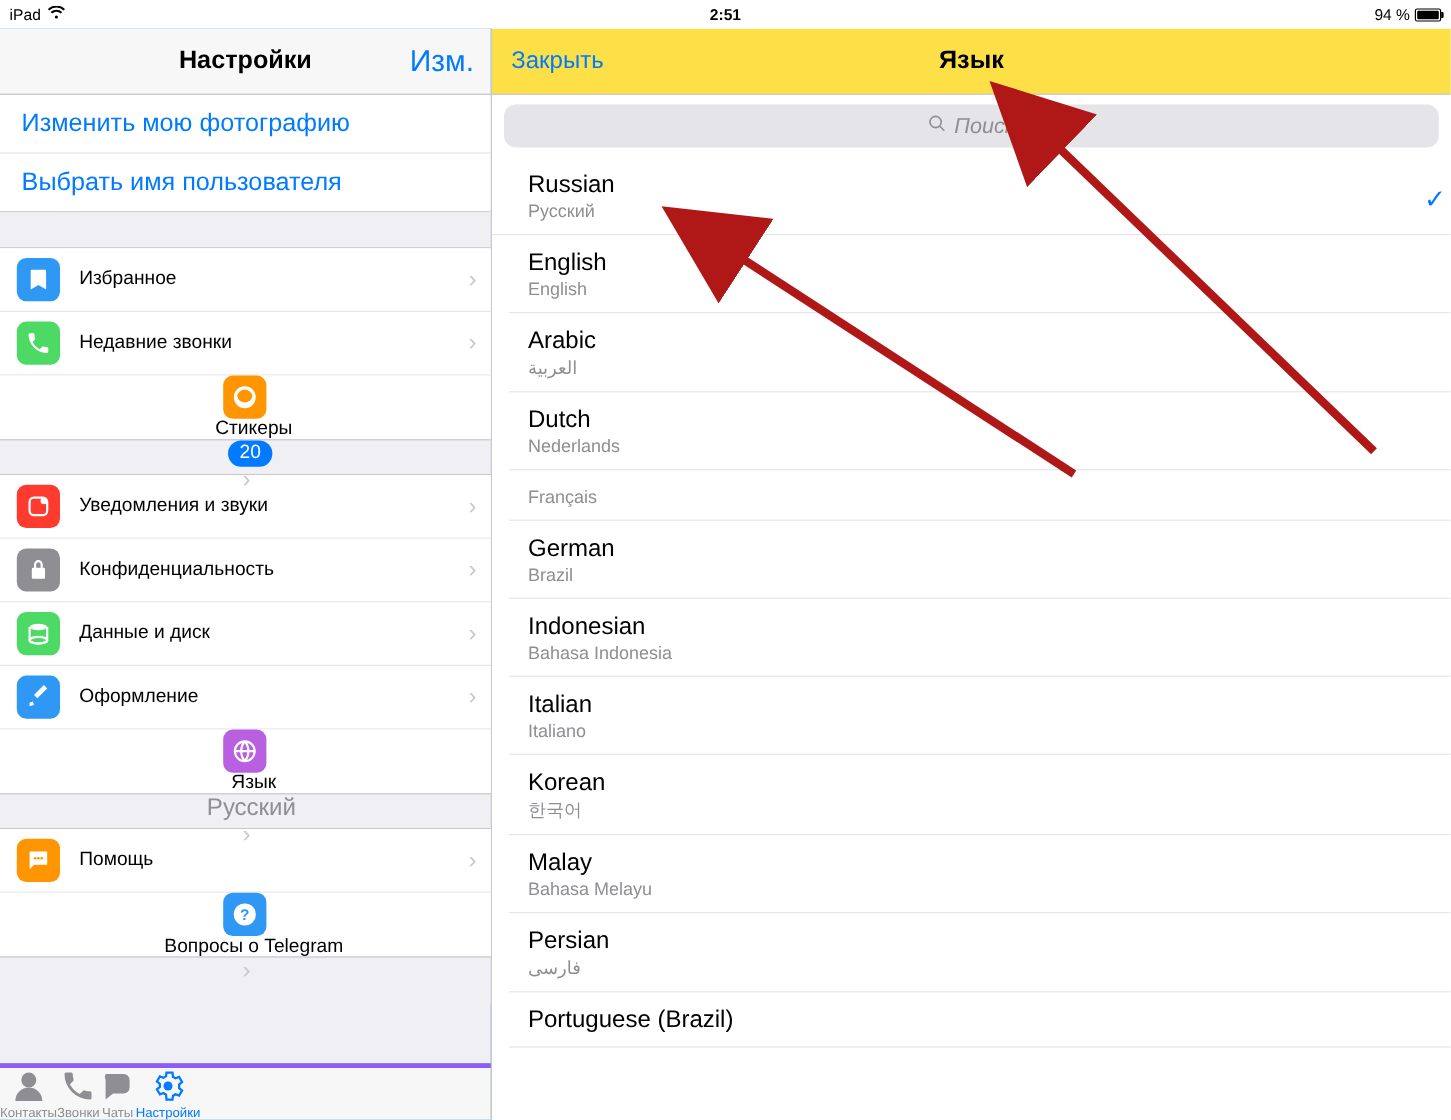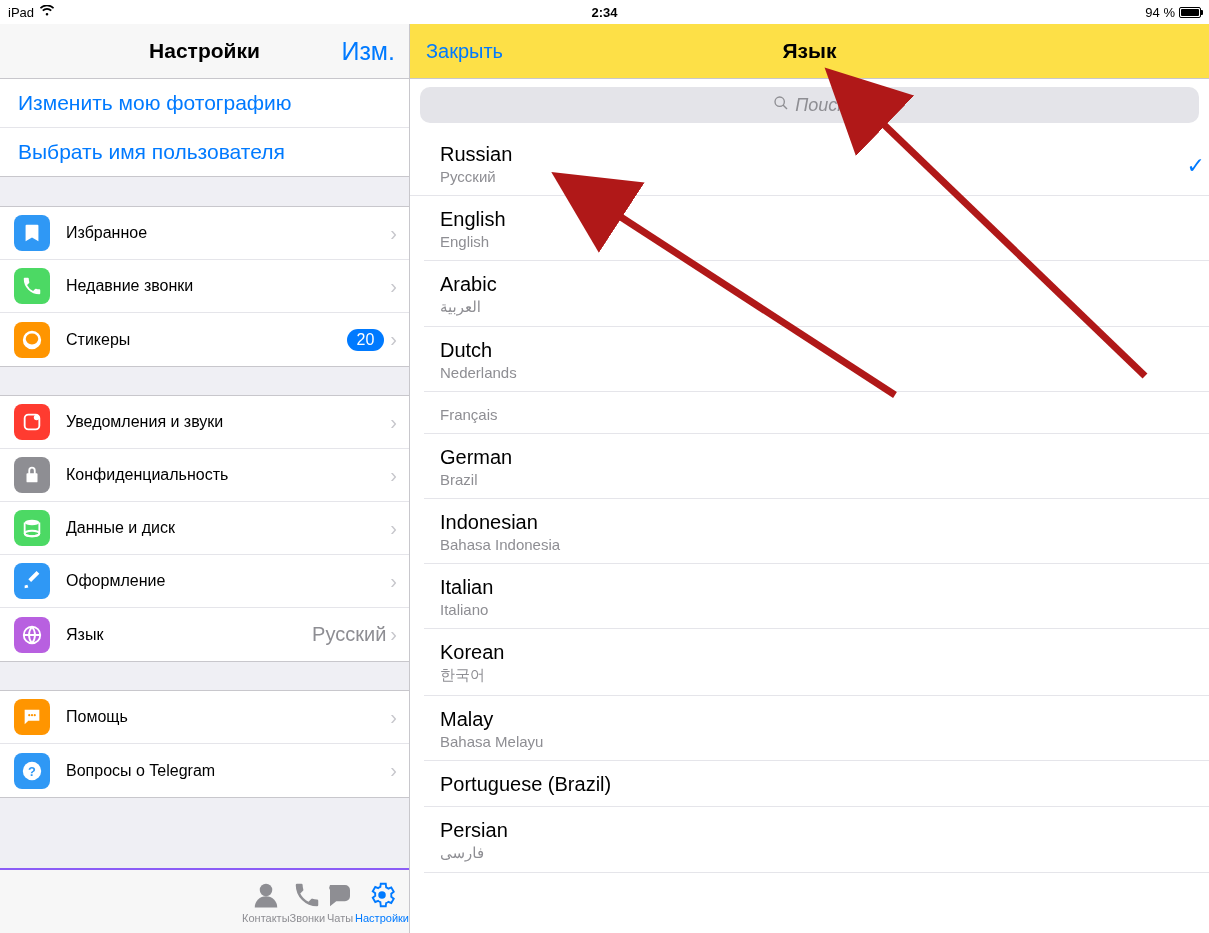--- a/index.html
+++ b/index.html
@@ -68,47 +68,47 @@
 .group-gap-first { border-top:none; }
 .setting-group { background:#fff; }
 .setting-row {
   display:flex;
   align-items:center;
   height:53px;
   padding-left:14px;
   border-bottom:1px solid #e5e5ea;
   background:#fff;
 }
-.setting-row:last-child { border-bottom:none; }
+.setting-row:last-child { border-bottom:none;flex-direction:column; }
 .setting-icon {
   width:36px; height:36px;
   border-radius:8px;
   display:flex; align-items:center; justify-content:center;
   margin-right:16px;
   flex-shrink:0;
 }
 .setting-icon svg { width:22px; height:22px; fill:#fff; }
 .setting-label { flex:1; font-size:16px; color:#000; }
 .setting-value { font-size:20px; color:#8e8e93; margin-right:4px;}
 .setting-badge {
   background:#007aff; color:#fff;
   border-radius:12px;
   padding:2px 10px;
   font-size:16px;
   margin-right:6px;
 }
 .chevron { color:#c7c7cc; font-size:20px; margin-right:12px; }
 
 .tab-bar {
-  height:65px;
-  border-top:2px solid #8b5cf6;
+  height:47px;
+  border-top:4px solid #8b5cf6;
   background:#f7f7f7;
   display:flex;
   align-items:center;
-  justify-content:flex-end;
+  justify-content:flex-start;
 }
 .tab-item {
   display:flex; flex-direction:column; align-items:center; gap:2px;
   color:#8e8e93;
   font-size:11px;
 }
 .tab-item.active { color:#007aff; }
 .tab-item svg { width:30px; height:30px; }
 
 
@@ -168,21 +168,21 @@
 
 <div class="status-bar">
   <div class="status-left">
     <span>iPad</span>
     <span>
       <svg width="14" height="12" viewBox="0 0 14 12">
           <path d="M7 10.5a1.3 1.3 0 1 0 0-2.6 1.3 1.3 0 0 0 0 2.6zM3.4 6.3a5 5 0 0 1 7.2 0l1.2-1.2a6.7 6.7 0 0 0-9.6 0l1.2 1.2zM1 3.8a8.4 8.4 0 0 1 12 0l1.2-1.2a10 10 0 0 0-14.4 0L1 3.8z" fill="#000"></path>
         </svg>
     </span>
   </div>
-  <div class="status-center">2:34</div>
+  <div class="status-center">2:51</div>
   <div class="status-right">
     <span>94 %</span>
     <span class="battery-icon">
         <span class="battery-fill"></span>
       </span>
   </div>
 </div>
 
 <div class="container">
 
@@ -394,25 +394,25 @@
         </div>
         <div class="lang-row">
           <div class="lang-name">Korean</div>
           <div class="lang-native">한국어</div>
         </div>
         <div class="lang-row">
           <div class="lang-name">Malay</div>
           <div class="lang-native">Bahasa Melayu</div>
         </div>
         <div class="lang-row">
-          <div class="lang-name">Portuguese (Brazil)</div>
-        </div>
-        <div class="lang-row">
           <div class="lang-name">Persian</div>
           <div class="lang-native">فارسی</div>
+        </div>
+        <div class="lang-row">
+          <div class="lang-name">Portuguese (Brazil)</div>
         </div>
       </div>
   </div>
 </div>
 
 <svg class="arrow" style="left:0;top:0;" width="1209" height="933">
   <defs>
     <marker id="ah" markerWidth="12" markerHeight="12" refX="2" refY="6" orient="auto">
       <path d="M0,0 L12,6 L0,12 z" fill="#b01818"></path>
     </marker>

